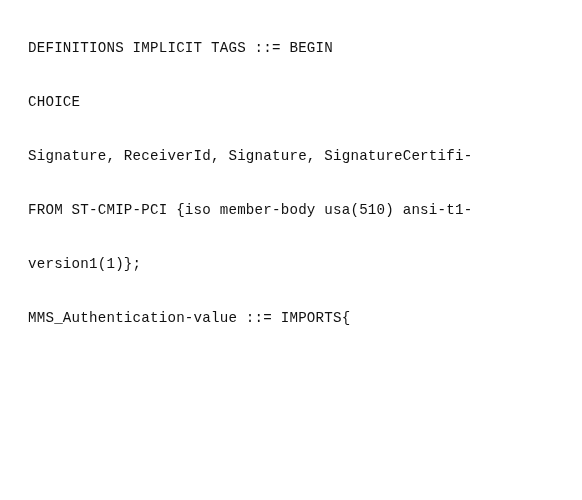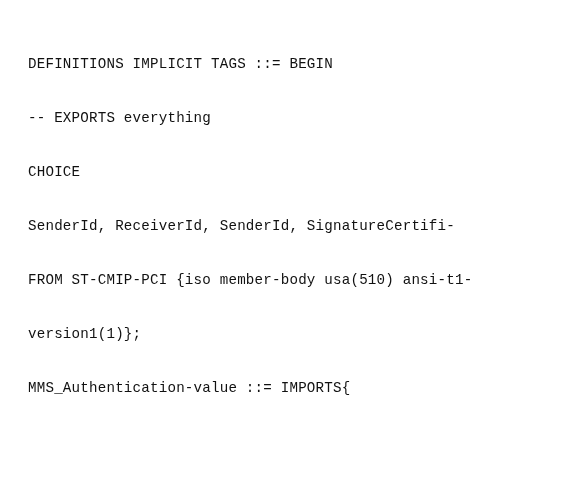--- a/index.html
+++ b/index.html
@@ -7,38 +7,37 @@
     padding: 0;
     width: 582px;
     height: 500px;
     background: #ffffff;
     overflow: hidden;
   }
   .page {
     box-sizing: border-box;
     width: 480px;
     height: 500px;
-    padding: 24px 22px 12px 28px;
+    padding: 8px 22px 12px 28px;
     font-family: "Courier New", Courier, monospace;
     font-size: 14.2px;
     line-height: 27px;
     color: #111111;
     white-space: pre;
     letter-spacing: 0.2px;
   }
   .line { display: block; }
 </style>
 </head>
 <body>
 
 <div class="page">
 <span class="line">DEFINITIONS IMPLICIT TAGS ::= BEGIN</span>
-<span class="line">-- EXPORTS everything</span>
 <span class="line">CHOICE</span>
-<span class="line">SenderId, ReceiverId, SenderId, SignatureCertifi-</span>
+<span class="line">Signature, ReceiverId, Signature, SignatureCertifi-</span>
 <span class="line">FROM ST-CMIP-PCI {iso member-body usa(510) ansi-t1-</span>
 <span class="line">version1(1)};</span>
 <span class="line">MMS_Authentication-value ::= IMPORTS{</span>
 
 
 
 
 
 
 

